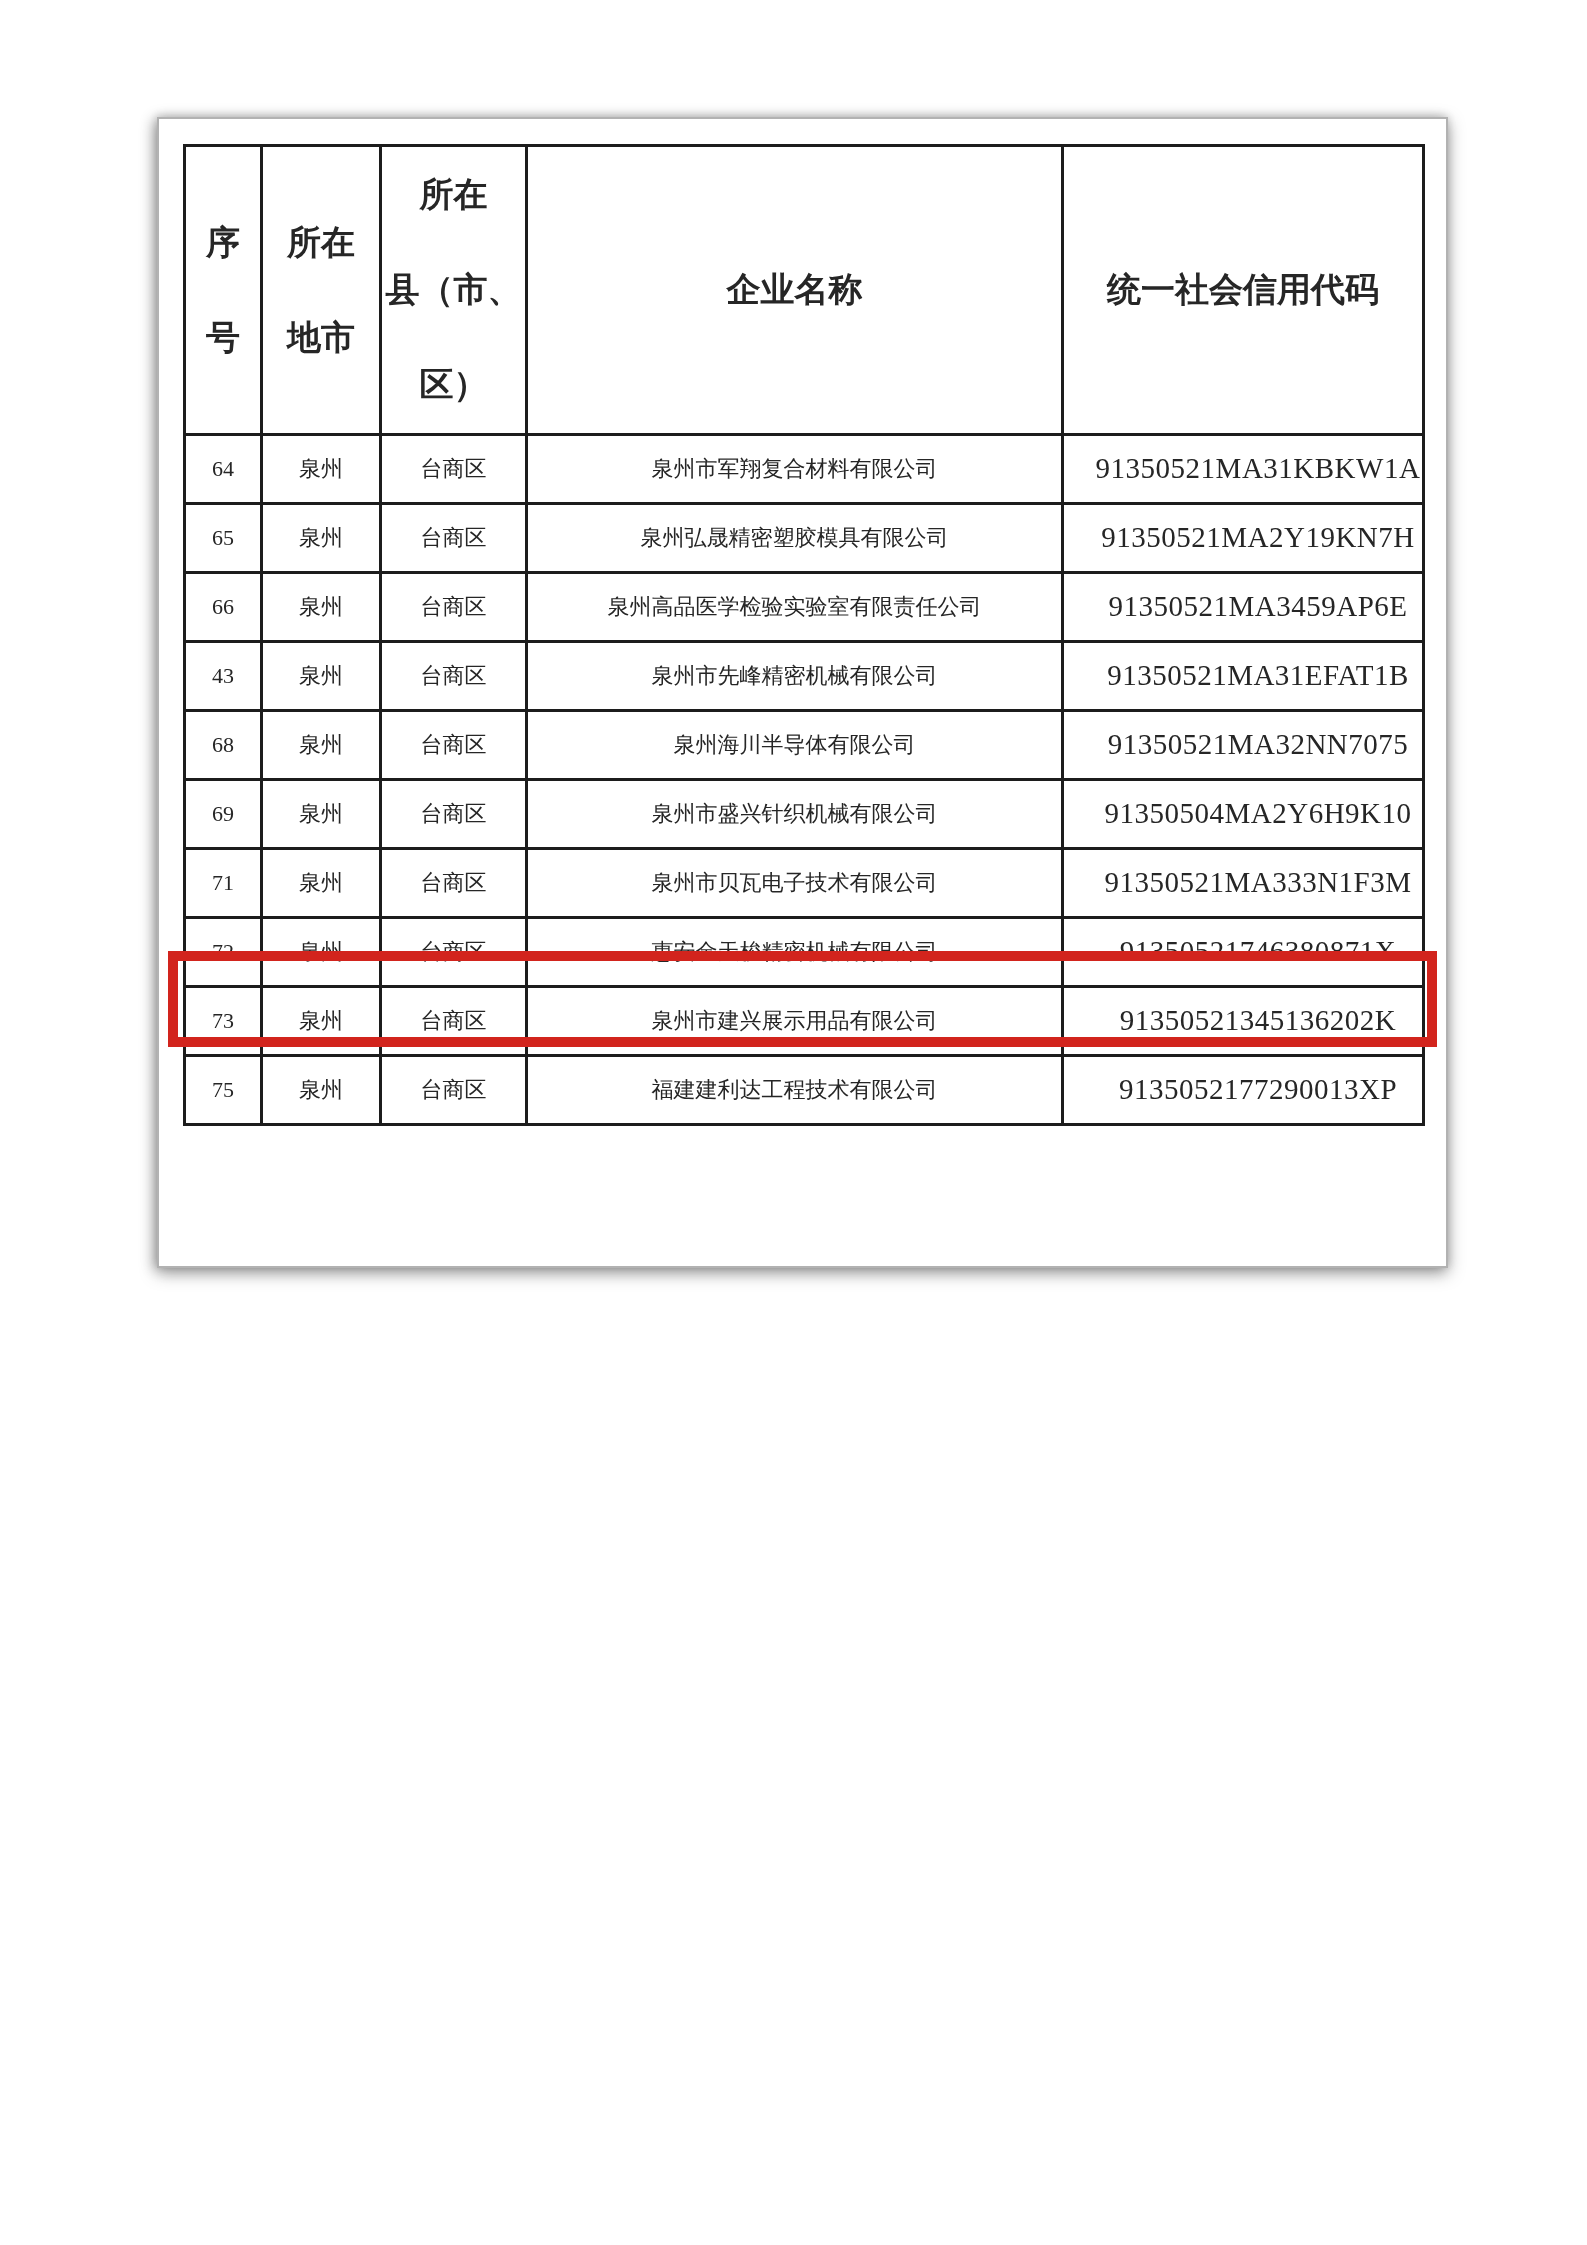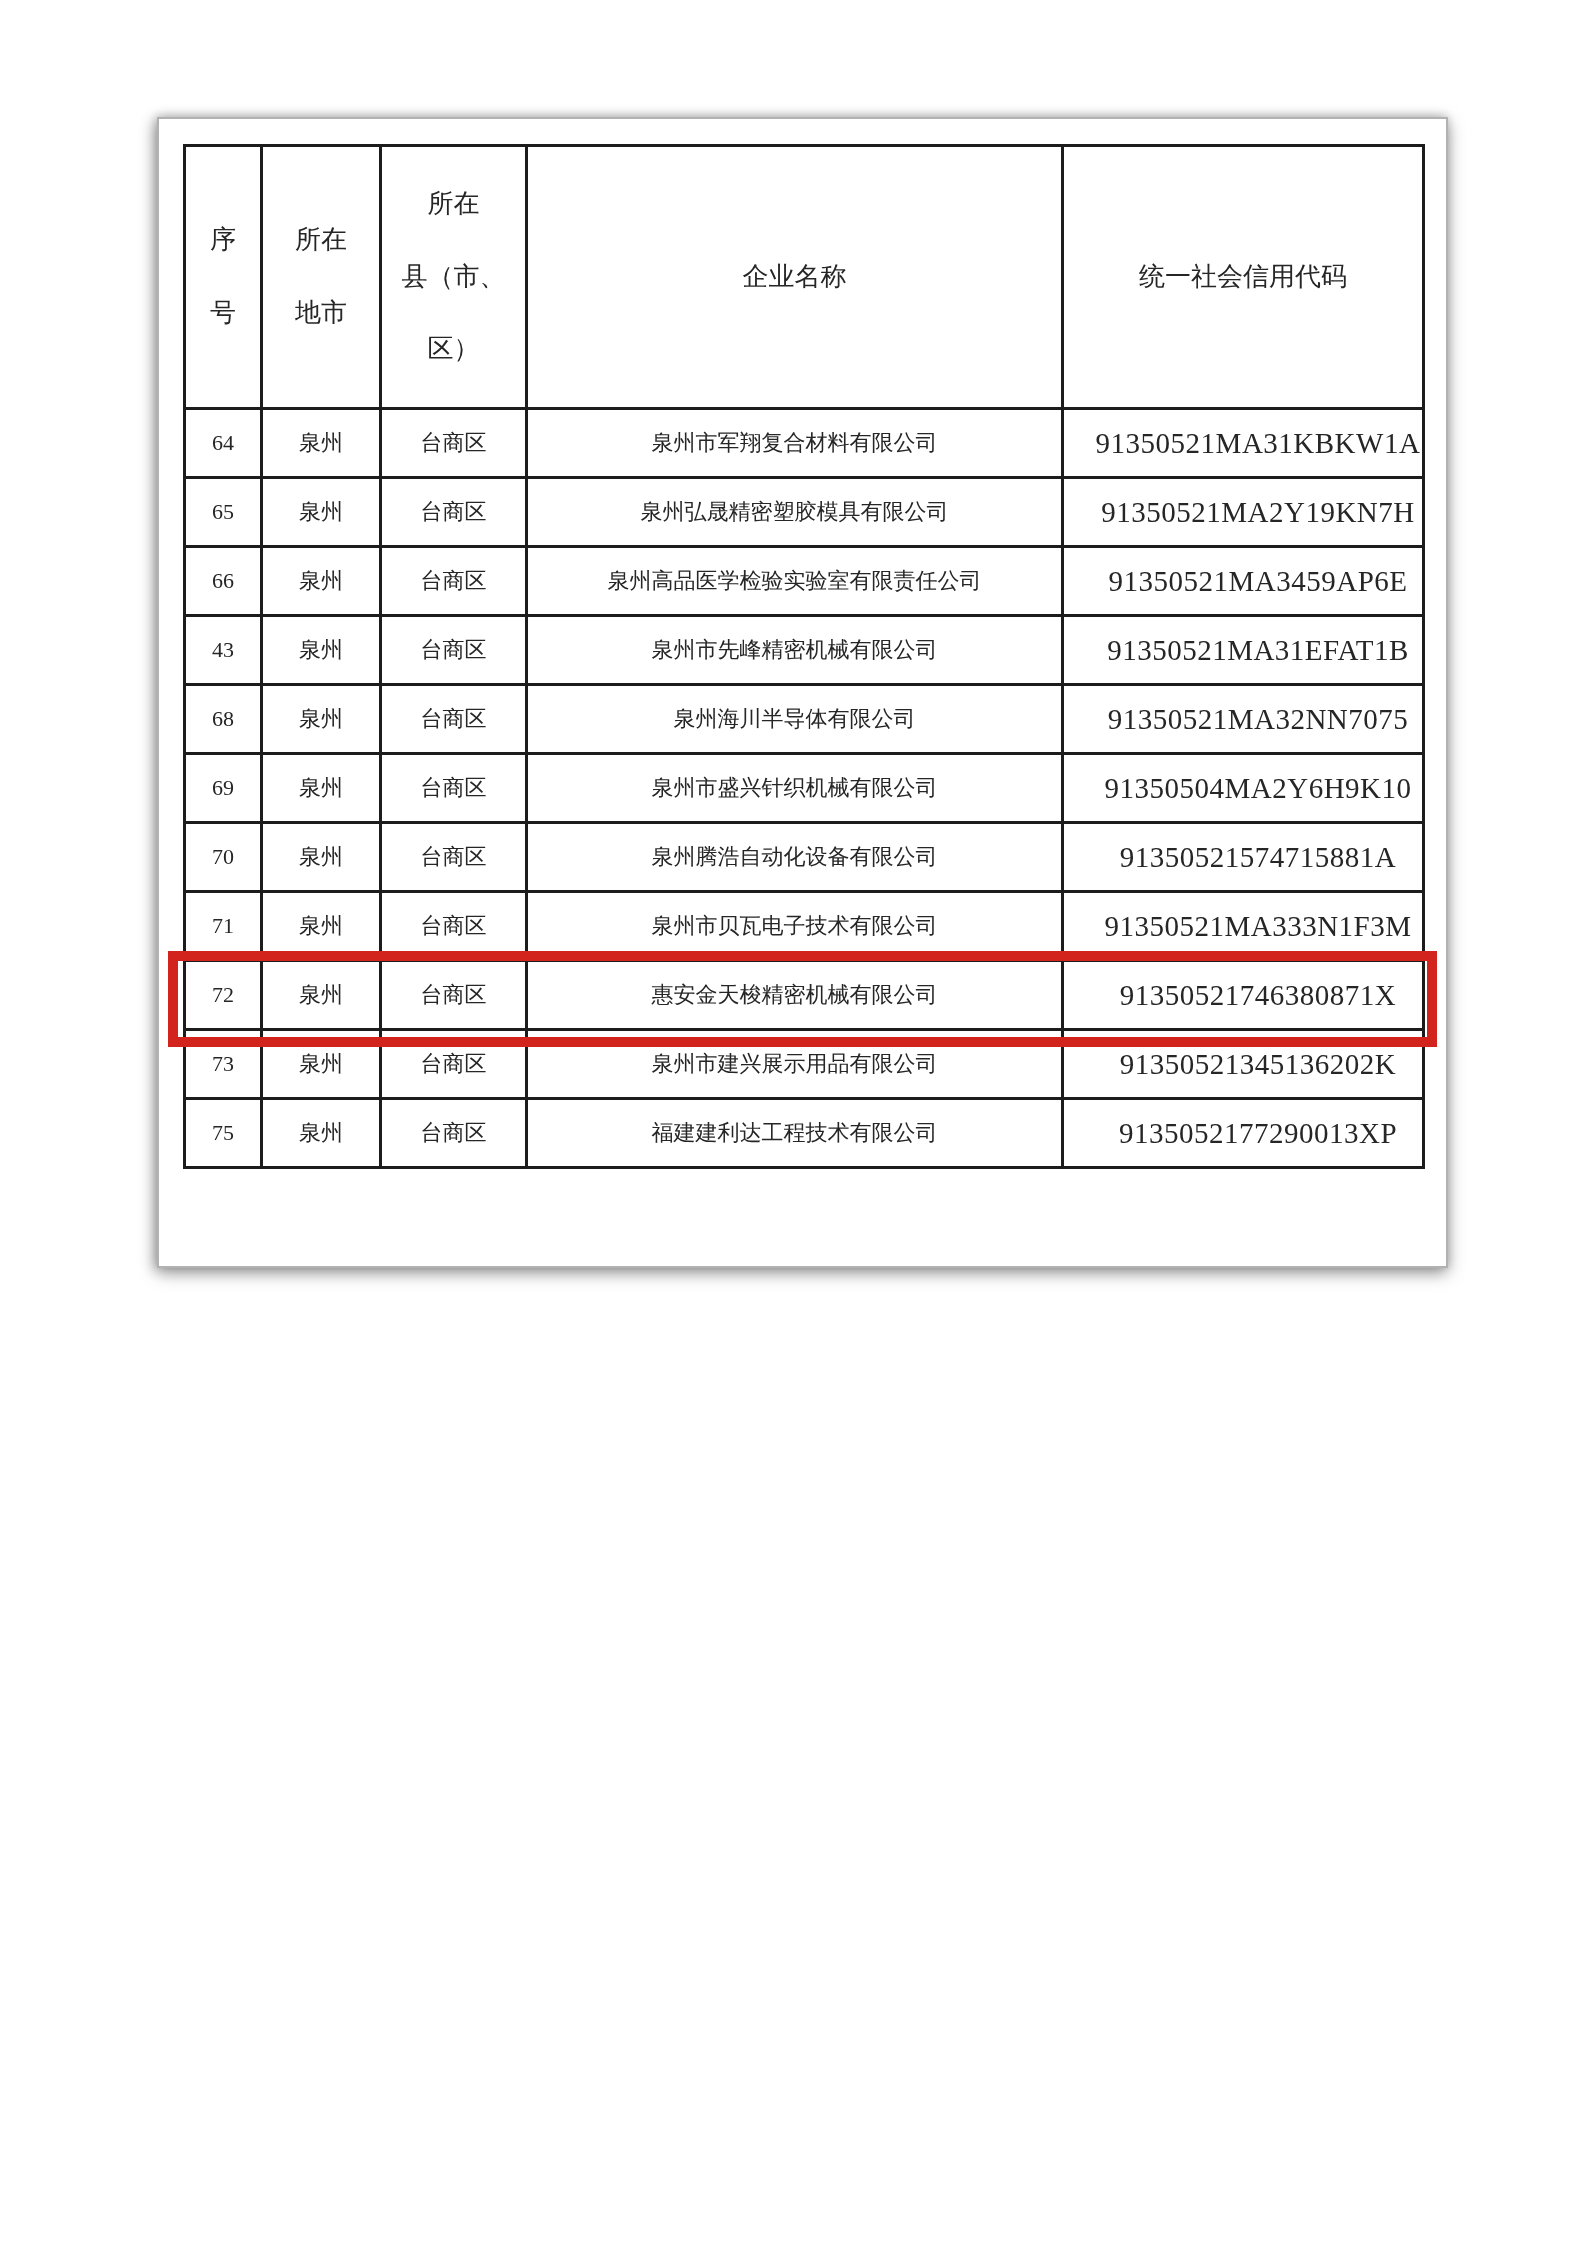--- a/index.html
+++ b/index.html
@@ -36,22 +36,22 @@
   .company-table td {
     border: 3px solid #1c1c1c;
     text-align: center;
     vertical-align: middle;
     color: #262626;
     padding: 0;
     overflow: hidden;
   }
   .company-table thead th {
     height: 260px;
-    font-size: 26px;
-    font-weight: normal;
+    font-size: 34px;
+    font-weight: bold;
     line-height: 2.8;
     white-space: pre-line;
   }
   .company-table tbody td {
     height: 66px;
     font-size: 22px;
   }
   .company-table tbody td.code {
     font-size: 29px;
     letter-spacing: 0.5px;
@@ -131,27 +131,20 @@
           <td class="code">91350521MA32NN7075</td>
         </tr>
         <tr>
           <td>69</td>
           <td>泉州</td>
           <td>台商区</td>
           <td>泉州市盛兴针织机械有限公司</td>
           <td class="code">91350504MA2Y6H9K10</td>
         </tr>
         <tr>
-          <td>70</td>
-          <td>泉州</td>
-          <td>台商区</td>
-          <td>泉州腾浩自动化设备有限公司</td>
-          <td class="code">91350521574715881A</td>
-        </tr>
-        <tr>
           <td>71</td>
           <td>泉州</td>
           <td>台商区</td>
           <td>泉州市贝瓦电子技术有限公司</td>
           <td class="code">91350521MA333N1F3M</td>
         </tr>
         <tr>
           <td>72</td>
           <td>泉州</td>
           <td>台商区</td>

